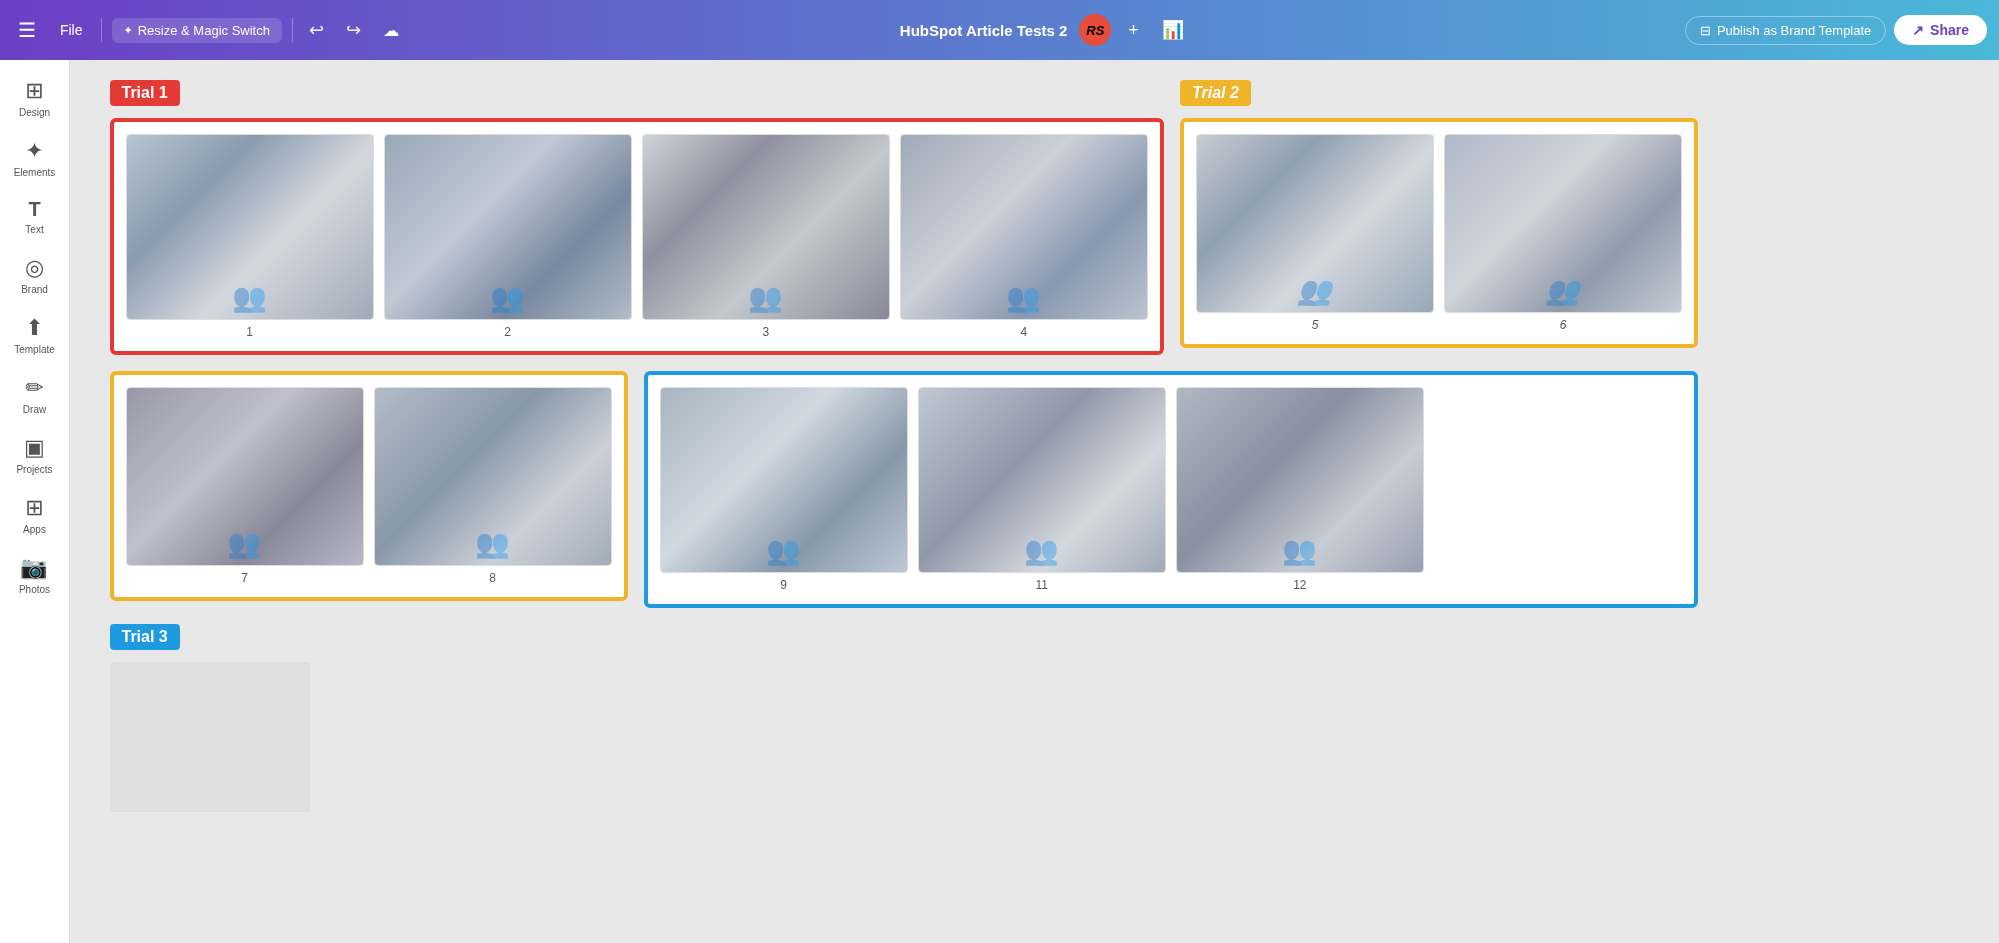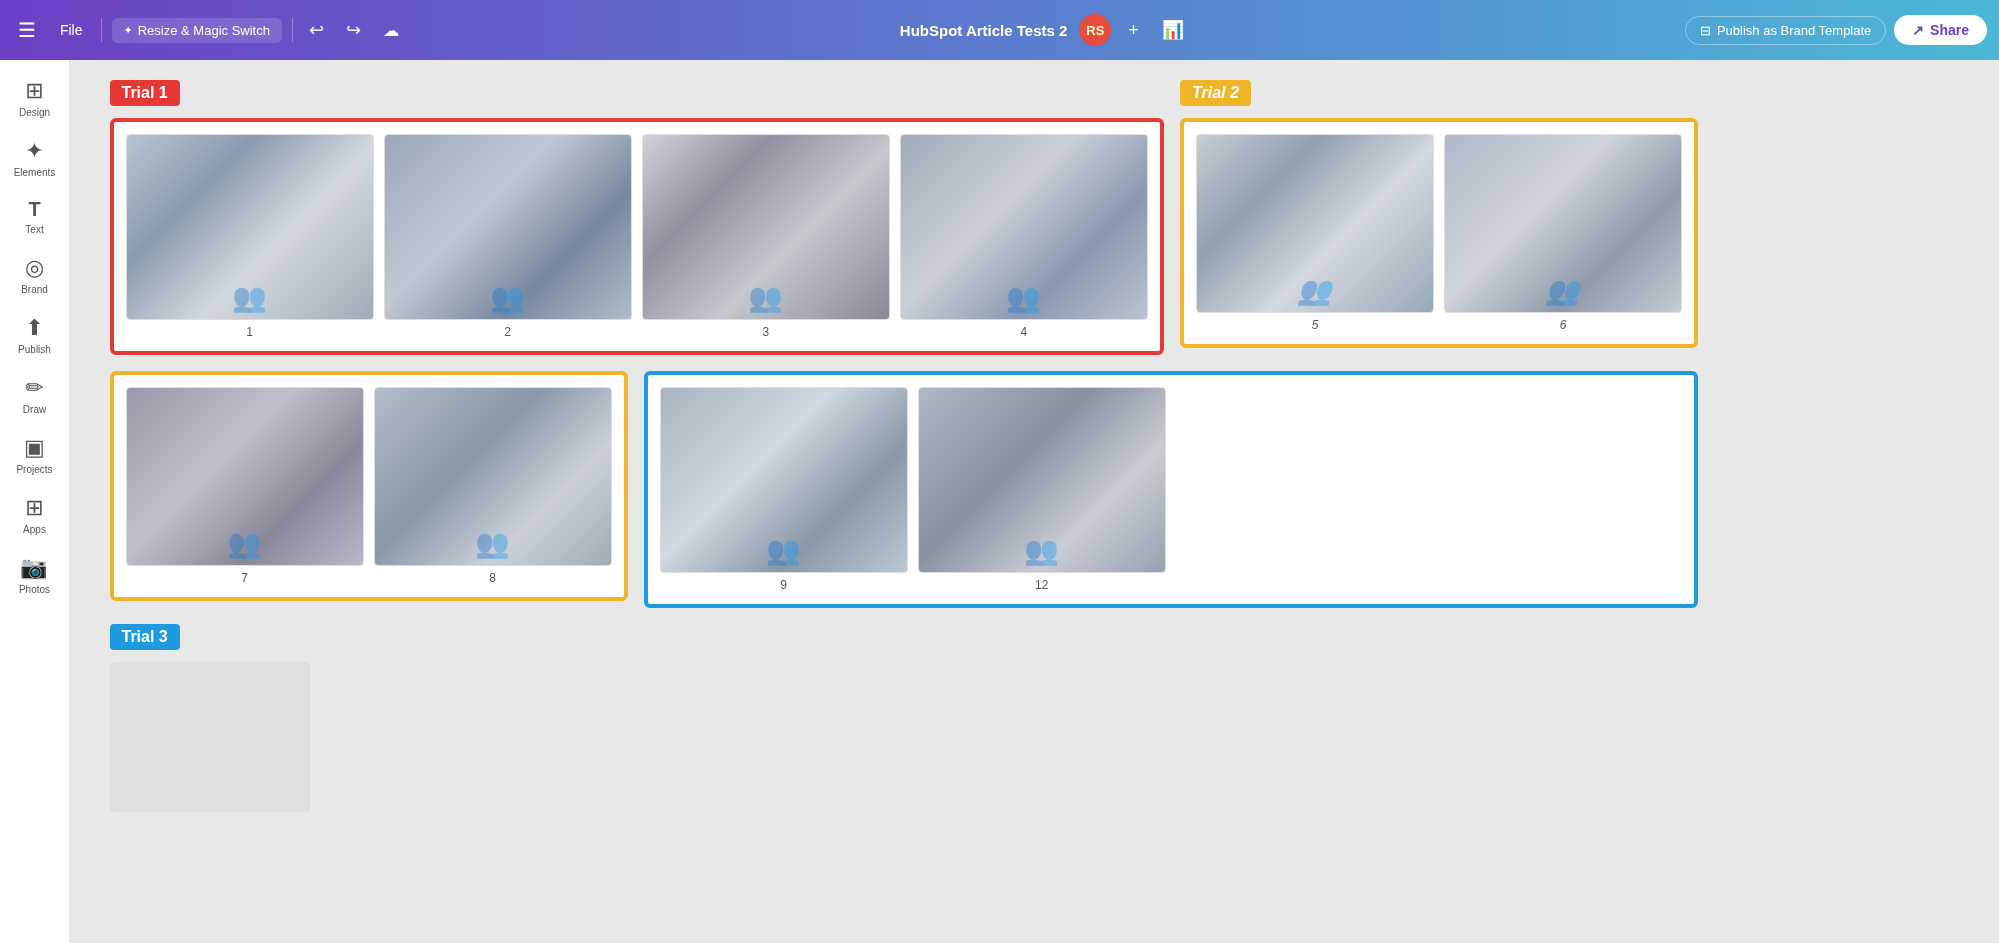--- a/index.html
+++ b/index.html
@@ -19,21 +19,21 @@
     .hamburger-btn { color: white; background: none; border: none; cursor: pointer; font-size: 20px; padding: 4px 6px; }
     .file-btn { color: white; background: none; border: none; cursor: pointer; font-size: 14px; font-weight: 500; padding: 4px 8px; border-radius: 4px; }
     .divider-v { width: 1px; height: 24px; background: rgba(255,255,255,0.3); }
     .magic-switch-btn { color: white; background: rgba(255,255,255,0.15); border: none; cursor: pointer; font-size: 13px; font-weight: 500; padding: 5px 12px; border-radius: 6px; display: flex; align-items: center; gap: 5px; }
     .magic-switch-btn::before { content: '✦'; font-size: 11px; }
     .undo-btn, .redo-btn { color: white; background: none; border: none; cursor: pointer; font-size: 18px; padding: 4px 6px; opacity: 0.9; }
     .cloud-btn { color: white; background: none; border: none; cursor: pointer; font-size: 16px; padding: 4px 6px; }
 
     .topbar-center { flex: 1; display: flex; justify-content: center; align-items: center; gap: 12px; }
     .doc-title { color: white; font-size: 15px; font-weight: 600; }
-    .avatar-btn { width: 32px; height: 32px; border-radius: 50%; background: #e74c3c; color: #fef9c3; font-weight: bold; font-size: 13px; border: none; cursor: pointer; display: flex; align-items: center; justify-content: center; }
+    .avatar-btn { width: 32px; height: 32px; border-radius: 50%; background: #e74c3c; color: #000000; font-weight: bold; font-size: 13px; border: none; cursor: pointer; display: flex; align-items: center; justify-content: center; font-style: italic; }
     .plus-btn { color: white; background: none; border: none; cursor: pointer; font-size: 18px; padding: 2px 5px; }
     .chart-btn { color: white; background: none; border: none; cursor: pointer; font-size: 18px; padding: 4px 6px; }
 
     .topbar-right { display: flex; align-items: center; gap: 8px; }
     .publish-btn { color: white; background: none; border: 1px solid rgba(255,255,255,0.4); cursor: pointer; font-size: 13px; font-weight: 500; padding: 6px 14px; border-radius: 20px; display: flex; align-items: center; gap: 6px; }
     .share-btn { color: #6c3fc5; background: white; border: none; cursor: pointer; font-size: 14px; font-weight: 700; padding: 7px 18px; border-radius: 20px; display: flex; align-items: center; gap: 6px; }
 
     
     #main { display: flex; flex: 1; overflow: hidden; }
 
@@ -262,21 +262,21 @@
     <div class="sidebar-item">
       <span class="sidebar-icon" style="font-size:20px;font-weight:700;">T</span>
       <span class="sidebar-label">Text</span>
     </div>
     <div class="sidebar-item">
       <span class="sidebar-icon">◎</span>
       <span class="sidebar-label">Brand</span>
     </div>
     <div class="sidebar-item">
       <span class="sidebar-icon">⬆</span>
-      <span class="sidebar-label">Publish</span>
+      <span class="sidebar-label">Template</span>
     </div>
     <div class="sidebar-item">
       <span class="sidebar-icon">✏</span>
       <span class="sidebar-label">Draw</span>
     </div>
     <div class="sidebar-item">
       <span class="sidebar-icon">▣</span>
       <span class="sidebar-label">Projects</span>
     </div>
     <div class="sidebar-item">
@@ -373,20 +373,26 @@
         </div>
 
         <div class="group-container" style="flex: 0 0 calc(57%);">
           <div class="grid-group border-blue">
             <div class="grid-inner grid-4">
               <div class="thumb-cell">
                 <div class="thumb-img img-9">
                     <div class="meeting-fig"></div>
                   </div>
                 <span class="thumb-number">9</span>
+              </div>
+              <div class="thumb-cell">
+                <div class="thumb-img img-11">
+                    <div class="meeting-fig"></div>
+                  </div>
+                <span class="thumb-number">11</span>
               </div>
               <div class="thumb-cell">
                 <div class="thumb-img img-12">
                     <div class="meeting-fig"></div>
                   </div>
                 <span class="thumb-number">12</span>
               </div>
             </div>
           </div>
         </div>

